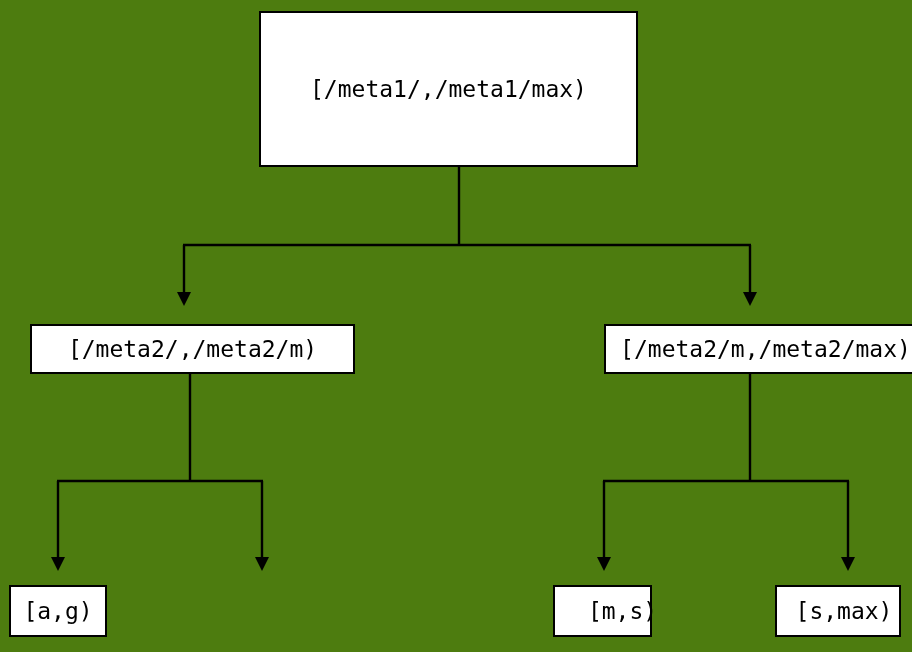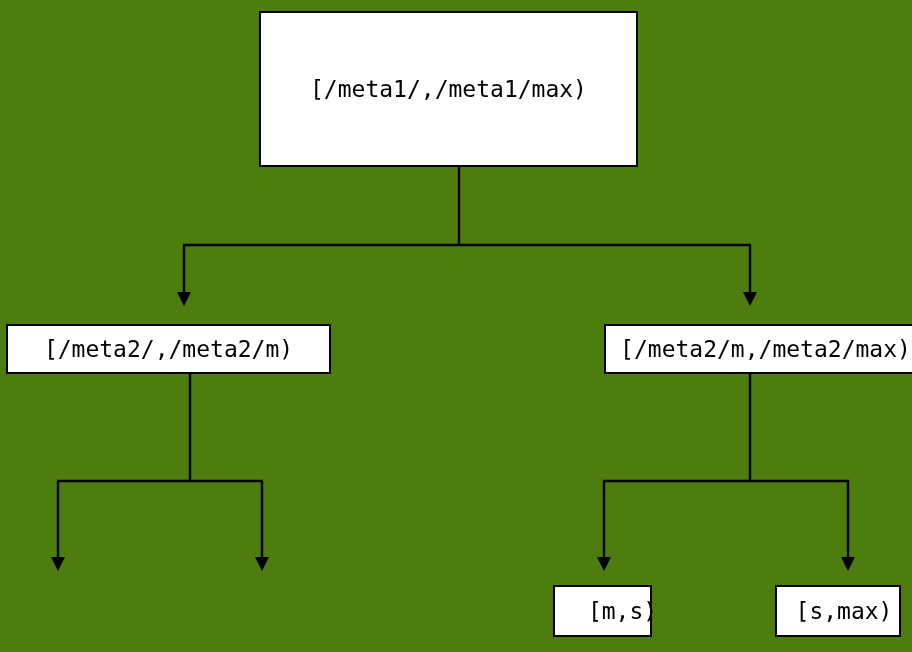--- a/index.html
+++ b/index.html
@@ -46,21 +46,21 @@
   }
   
   #node-root {
     left: 259px;
     top: 11px;
     width: 379px;
     height: 156px;
   }
   
   #node-meta2-low {
-    left: 6px;
+    left: 30px;
     top: 324px;
     width: 325px;
     height: 50px;
   }
   #node-meta2-high {
     left: 604px;
     top: 324px;
     width: 323px;
     height: 50px;
   }
@@ -132,20 +132,23 @@
   </div>
 
   <div class="node-box" id="node-meta2-low">
     <span class="node-label">[/meta2/,/meta2/m)</span>
   </div>
 
   <div class="node-box" id="node-meta2-high">
     <span class="node-label">[/meta2/m,/meta2/max)</span>
   </div>
 
+  <div class="node-box" id="node-leaf-ag">
+    <span class="node-label">[a,g)</span>
+  </div>
 
 
   <div class="node-box" id="node-leaf-ms">
     <span class="node-label">[m,s)</span>
   </div>
 
   <div class="node-box" id="node-leaf-smax">
     <span class="node-label">[s,max)</span>
   </div>
 

